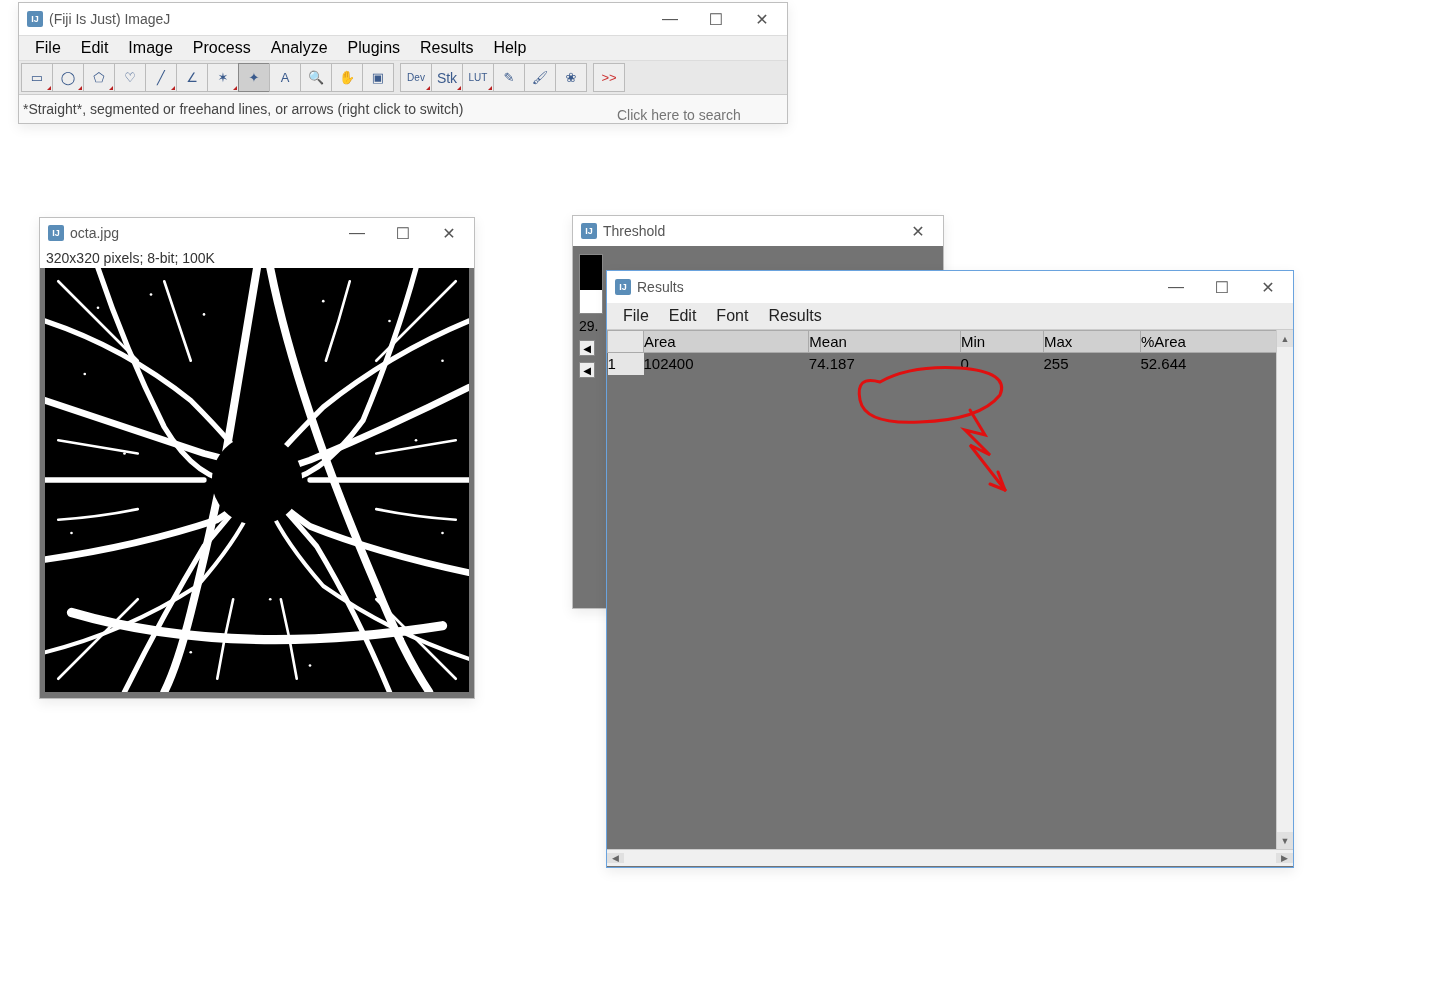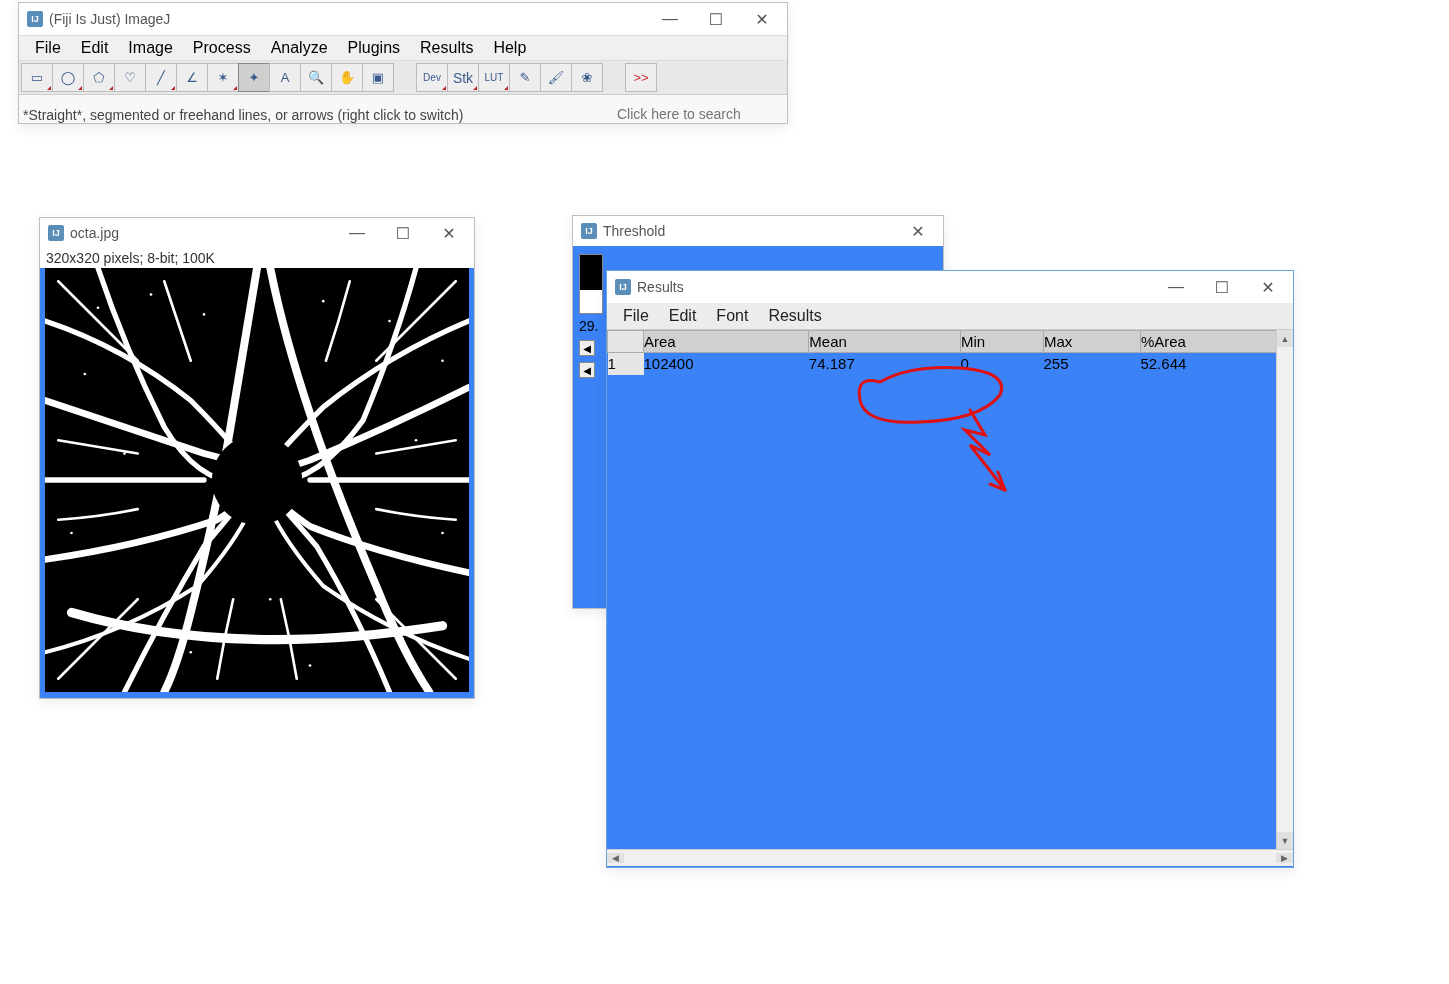--- a/index.html
+++ b/index.html
@@ -9,21 +9,21 @@
     width: 1449px;
     height: 984px;
     background: #ffffff;
     font-family: "Segoe UI", Arial, sans-serif;
     font-size: 13px;
     position: relative;
     overflow: hidden;
   }
   .window {
     position: absolute;
-    background: #3b82f6;
+    background: #737373;
     border: 1px solid #bfbfbf;
     box-shadow: 0 4px 12px rgba(0,0,0,0.08);
   }
   .titlebar {
     height: 32px;
     display: flex;
     align-items: center;
     padding: 0 2px 0 8px;
     background: #ffffff;
     color: #555;
@@ -70,30 +70,30 @@
     border: 1px solid #bbb;
     margin: 2px 0 2px -1px;
     display:flex; align-items:center; justify-content:center;
     background:#eee;
     position:relative;
     color:#3a5a8c;
     font-size:13px;
   }
   .tbtn:first-child { margin-left:2px; }
   .tbtn.sel { background:#cfcfcf; border-color:#888; }
-  .tbtn.sep { margin-left:22px;text-align:center; }
+  .tbtn.sep { margin-left:6px;text-align:center; }
   .tbtn .corner {
     position:absolute; right:1px; bottom:1px;
     width:0; height:0; border-left:4px solid transparent;
     border-bottom:4px solid #b22;
   }
   .statusbar {
     height: 28px;
     background: #f8f8f8;
-    display:flex; align-items:flex-end;
+    display:flex; align-items:center;
     padding: 0 4px;
     font-size: 14px;
     color:#444;
   }
   .searchbox {
     margin-left:auto;
     width: 168px;
     border:none;
     font-size:14px;
     color:#888;

